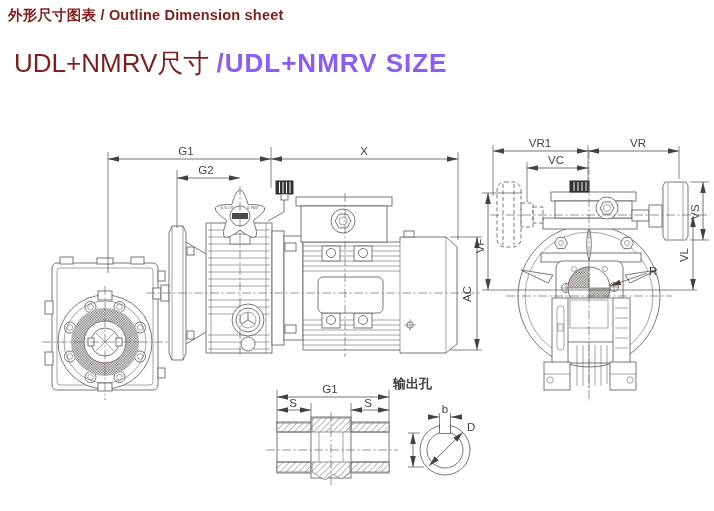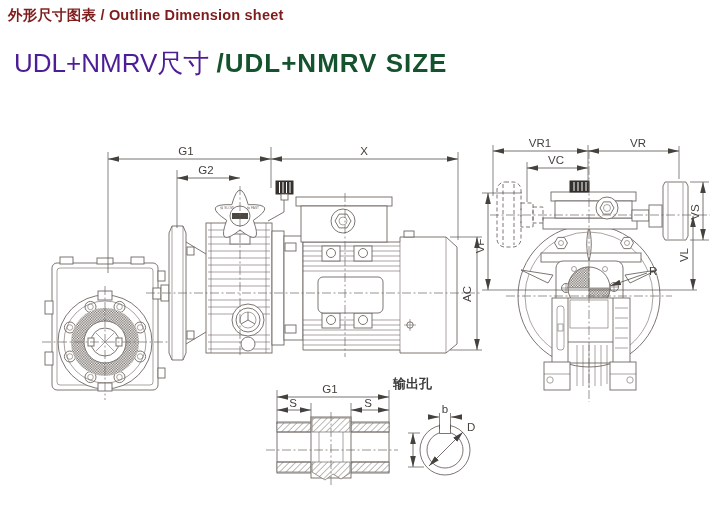--- a/index.html
+++ b/index.html
@@ -1,20 +1,20 @@
 <!DOCTYPE html>
 <html><head>
 <meta charset="utf-8">
 <style>
   html,body{margin:0;padding:0;background:#ffffff;}
   body{width:714px;height:511px;position:relative;font-family:"Liberation Sans",sans-serif;overflow:hidden;}
   .hdr{position:absolute;left:8px;top:6px;font-size:14.5px;font-weight:bold;color:#7f1d1d;letter-spacing:.2px;}
   .ttl{position:absolute;left:14px;top:46px;font-size:26px;white-space:nowrap;}
-  .ttl .lt{color:#4c1d95;font-weight:400;}
-  .ttl .dk{color:#14532d;font-weight:bold;letter-spacing:1px;}
+  .ttl .lt{color:#7f1d1d;font-weight:400;}
+  .ttl .dk{color:#8b5cf6;font-weight:bold;letter-spacing:1px;}
   svg{position:absolute;left:0;top:0;}
   .ln{stroke:#6e6762;stroke-width:.9;fill:none;}
   .fw{stroke:#6e6762;stroke-width:.9;fill:#ffffff;}
   .th{stroke:#6e6762;stroke-width:.6;fill:none;}
   .cl{stroke:#6e6762;stroke-width:.7;fill:none;stroke-dasharray:9 2.5 2 2.5;}
   .dsh{stroke:#6e6762;stroke-width:.9;fill:none;stroke-dasharray:4 2.5;}
   .dim{stroke:#55504c;stroke-width:.8;fill:none;}
   .ext{stroke:#55504c;stroke-width:.7;fill:none;}
   .lbl{font-family:"Liberation Sans",sans-serif;font-size:11.5px;fill:#45413d;}
   .cap{font-family:"Liberation Sans",sans-serif;font-size:13px;font-weight:bold;fill:#3b3b3b;}

